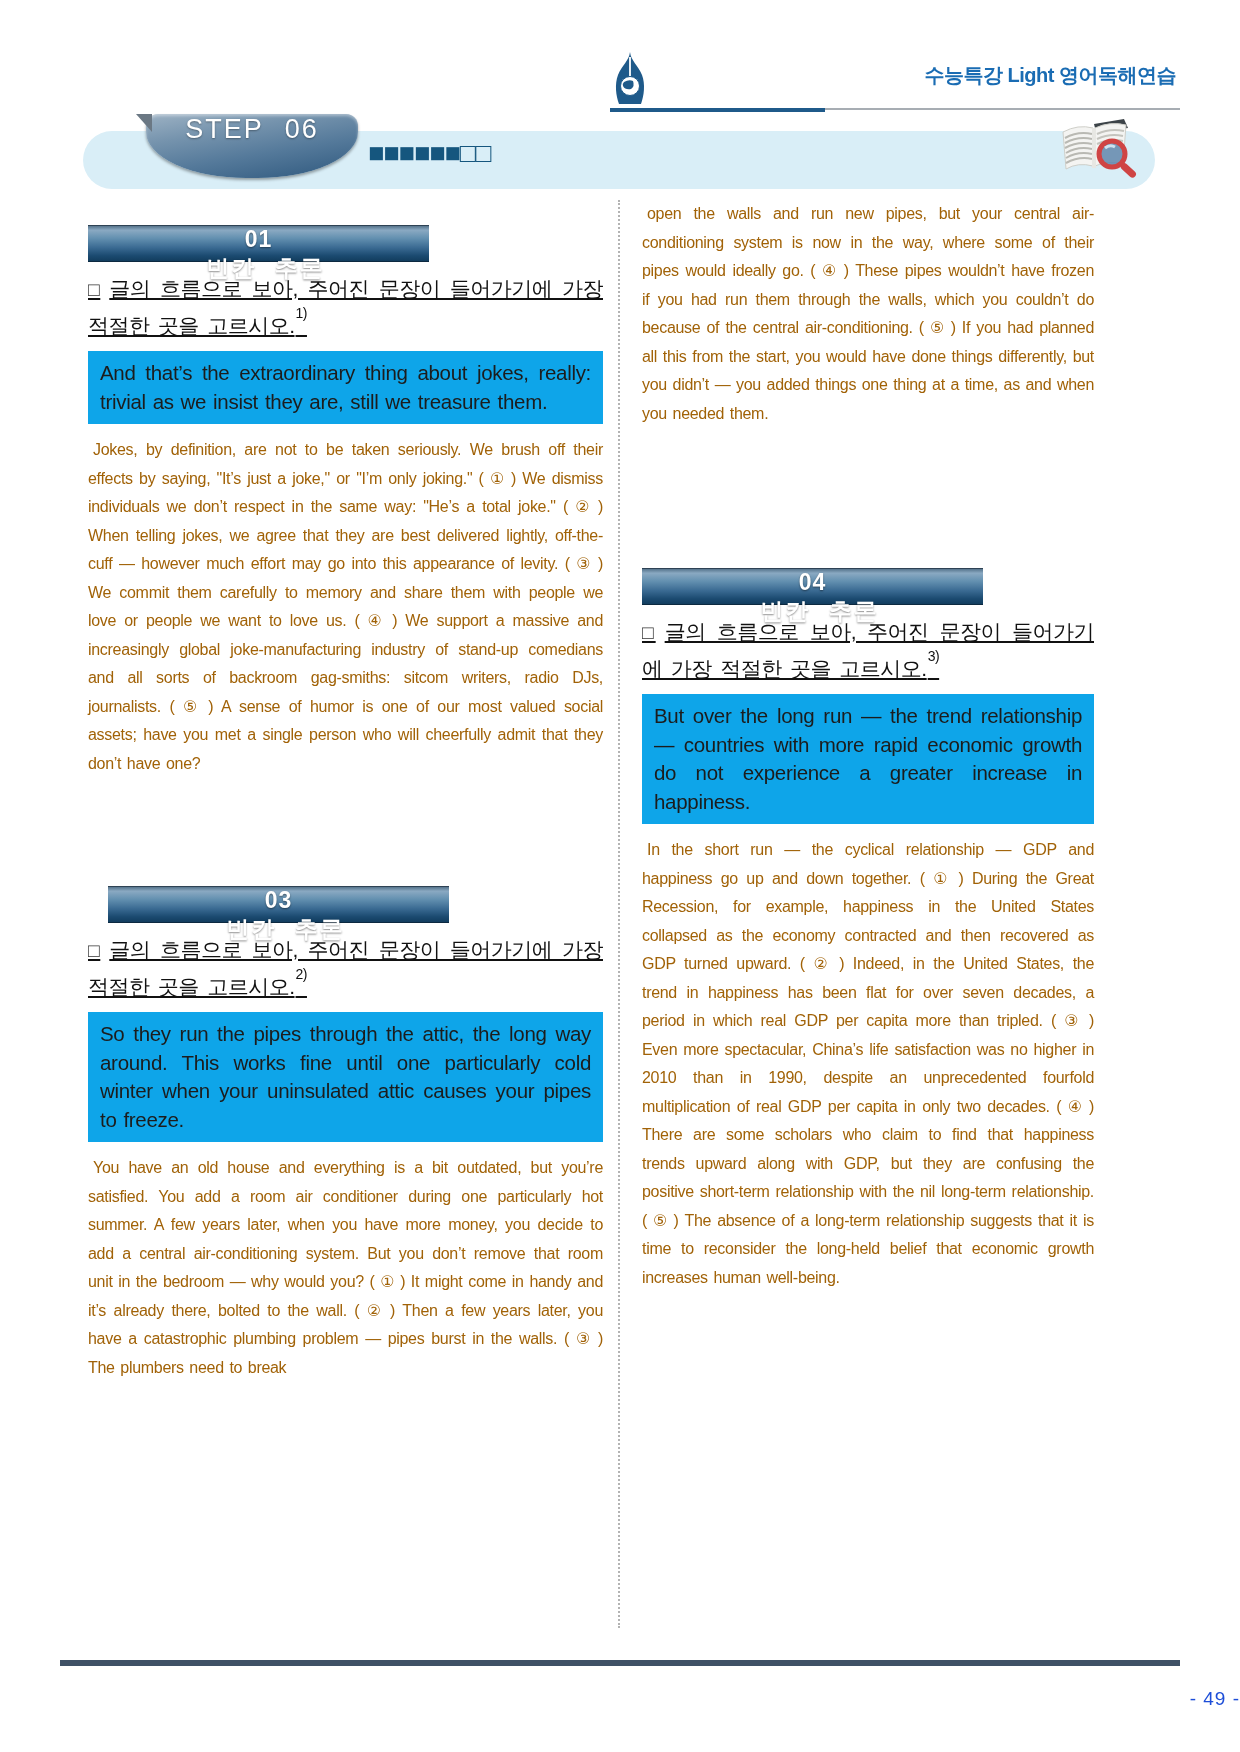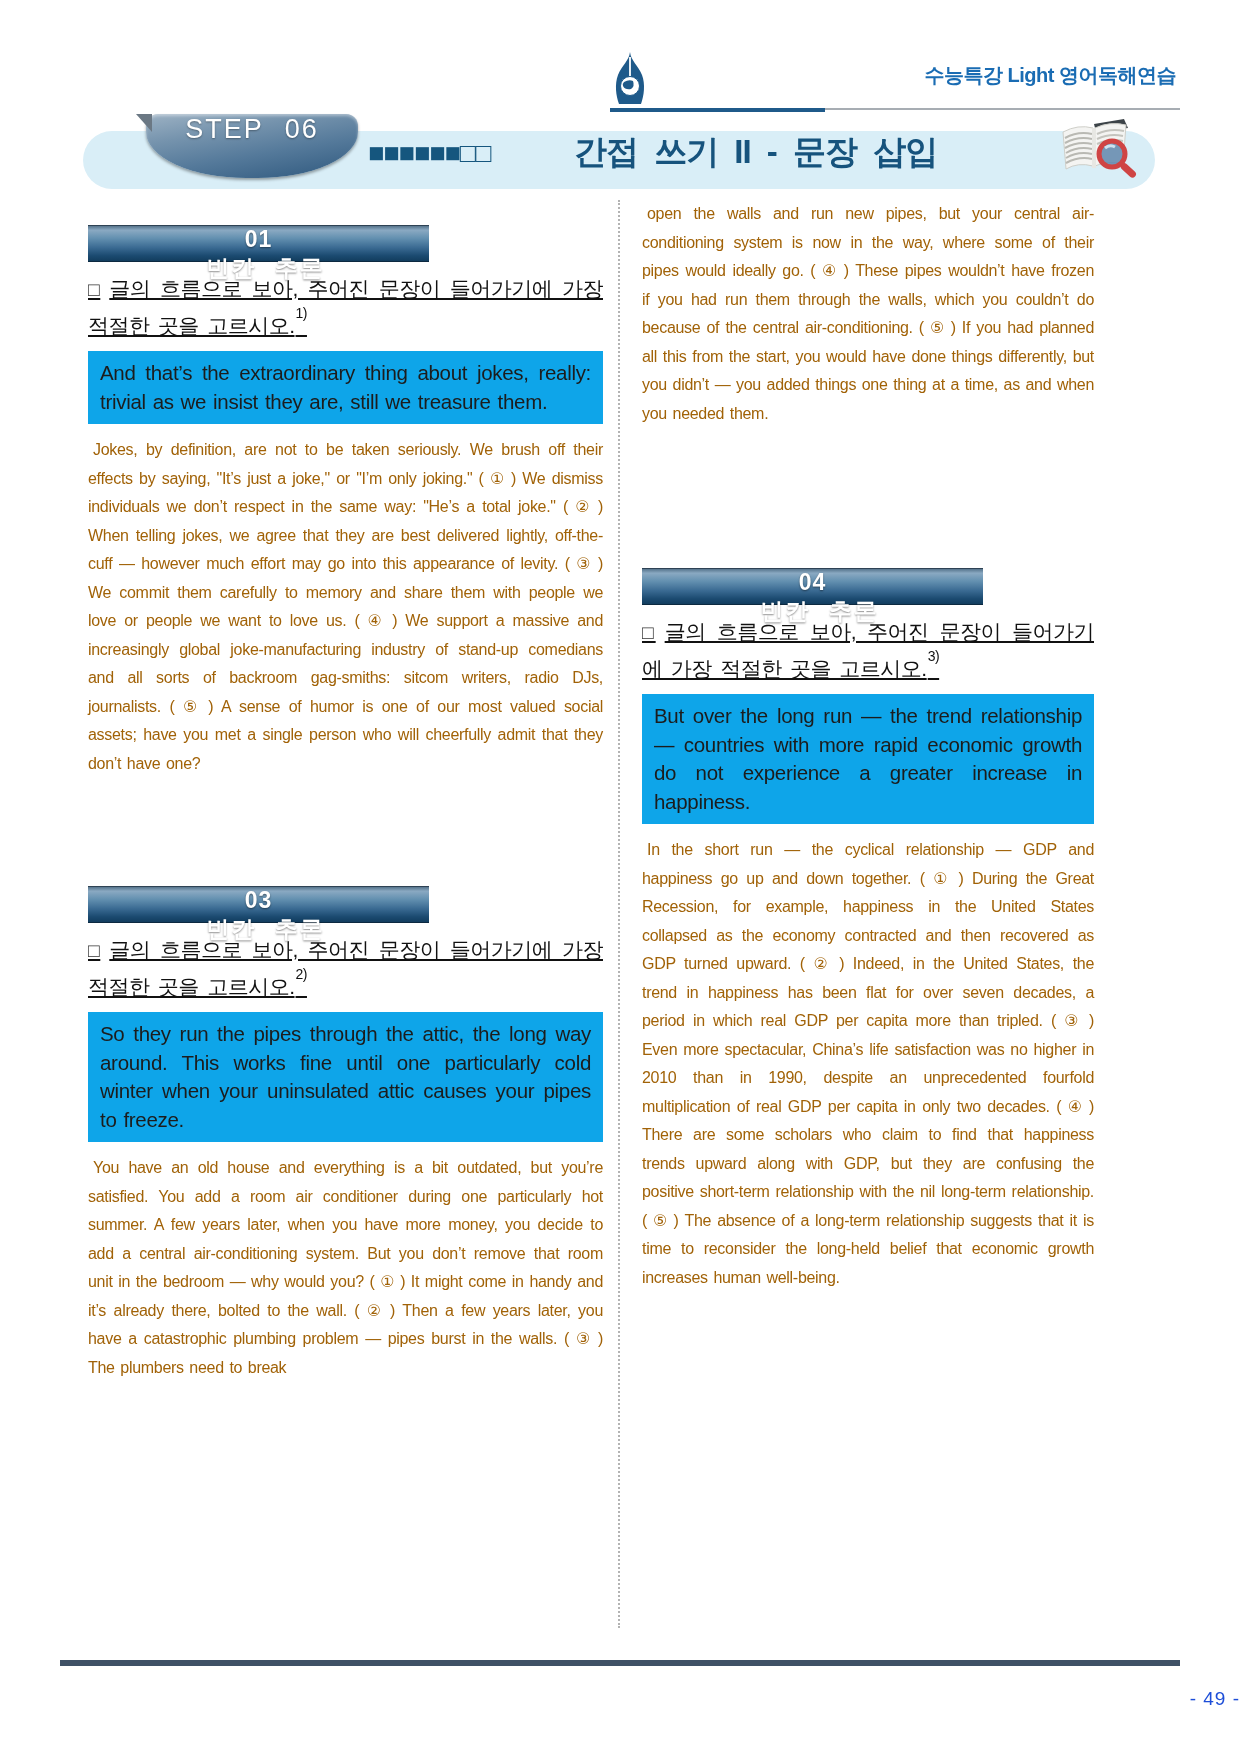--- a/index.html
+++ b/index.html
@@ -45,21 +45,21 @@
 
   .question{margin:12px 0 0;font-size:21px;line-height:30px;text-align:justify;color:#111;
         letter-spacing:-0.5px;word-spacing:3px;text-decoration:underline;}
   .qbox{margin-right:9px;font-size:19px;color:#333;}
   .fn{font-size:14px;position:relative;top:-7px;margin-left:1px;}
 
   .given{margin-top:10px;background:#0ea5e9;padding:8px 12px;font-size:20.5px;line-height:28.5px;
         text-align:justify;letter-spacing:-0.3px;word-spacing:1.5px;color:#1c1c1c;}
   .passage{margin:12px 0 0;font-size:16px;line-height:28.5px;text-align:justify;
         letter-spacing:-0.3px;word-spacing:1.5px;text-indent:5px;color:#a16207;}
-  .sp-l{margin-top:108px;}
+  .sp-l{margin-top:108px;margin-left:20px;}
   .sp-r{margin-top:140px;}
 
   
   .foot-rule{position:absolute;left:60px;top:1660px;width:1120px;height:6px;background:#3f5166;}
   .page-num{position:absolute;left:0;top:1688px;width:1240px;text-align:right;font-size:19px;
         letter-spacing:1px;color:#1d4ed8;}
 </style>
 </head>
 <body>
 
@@ -78,21 +78,20 @@
   <div class="header-rule">
     <span class="blue"></span>
     <span class="gray"></span>
   </div>
 
   <div class="banner"></div>
   <div class="step-badge">
     <span>STEP 06</span>
   </div>
   <span class="progress">■■■■■■□□</span>
-  <h2 class="step-title">간접 쓰기 II - 문장 삽입</h2>
   <span class="book-icon">
     <svg width="90" height="66" viewBox="0 0 90 66">
       <path d="M44 8 L74 3 L78 12 L46 16 Z" fill="#3c4348"></path>
       <path d="M45 12 Q60 5 76 9 L73 48 Q58 44 45 50 Z" fill="#f4f4f2" stroke="#cfcfc9" stroke-width="1"></path>
       <path d="M13 16 Q28 8 43 12 L43 50 Q28 46 16 53 Z" fill="#f4f4f2" stroke="#cfcfc9" stroke-width="1"></path>
       <path d="M15 22 Q28 15 42 18 M15 27 Q28 20 42 23 M15 32 Q28 25 42 28 M16 37 Q28 30 42 33 M16 42 Q28 35 42 38 M16 47 Q29 40 42 43" stroke="#b9b9b3" stroke-width="2" fill="none"></path>
       <path d="M47 18 Q60 12 74 15 M47 23 Q60 17 73 20 M47 28 Q60 22 73 25" stroke="#c4c4be" stroke-width="2" fill="none"></path>
       <rect x="42" y="12" width="4" height="40" fill="#e7e7e3"></rect>
       <circle cx="62" cy="38" r="13" fill="#5e86ad" fill-opacity="0.85" stroke="#cf4444" stroke-width="5"></circle>
       <path d="M55 32 q5 -4 10 -1" stroke="#cfe2ef" stroke-width="3" fill="none"></path>

